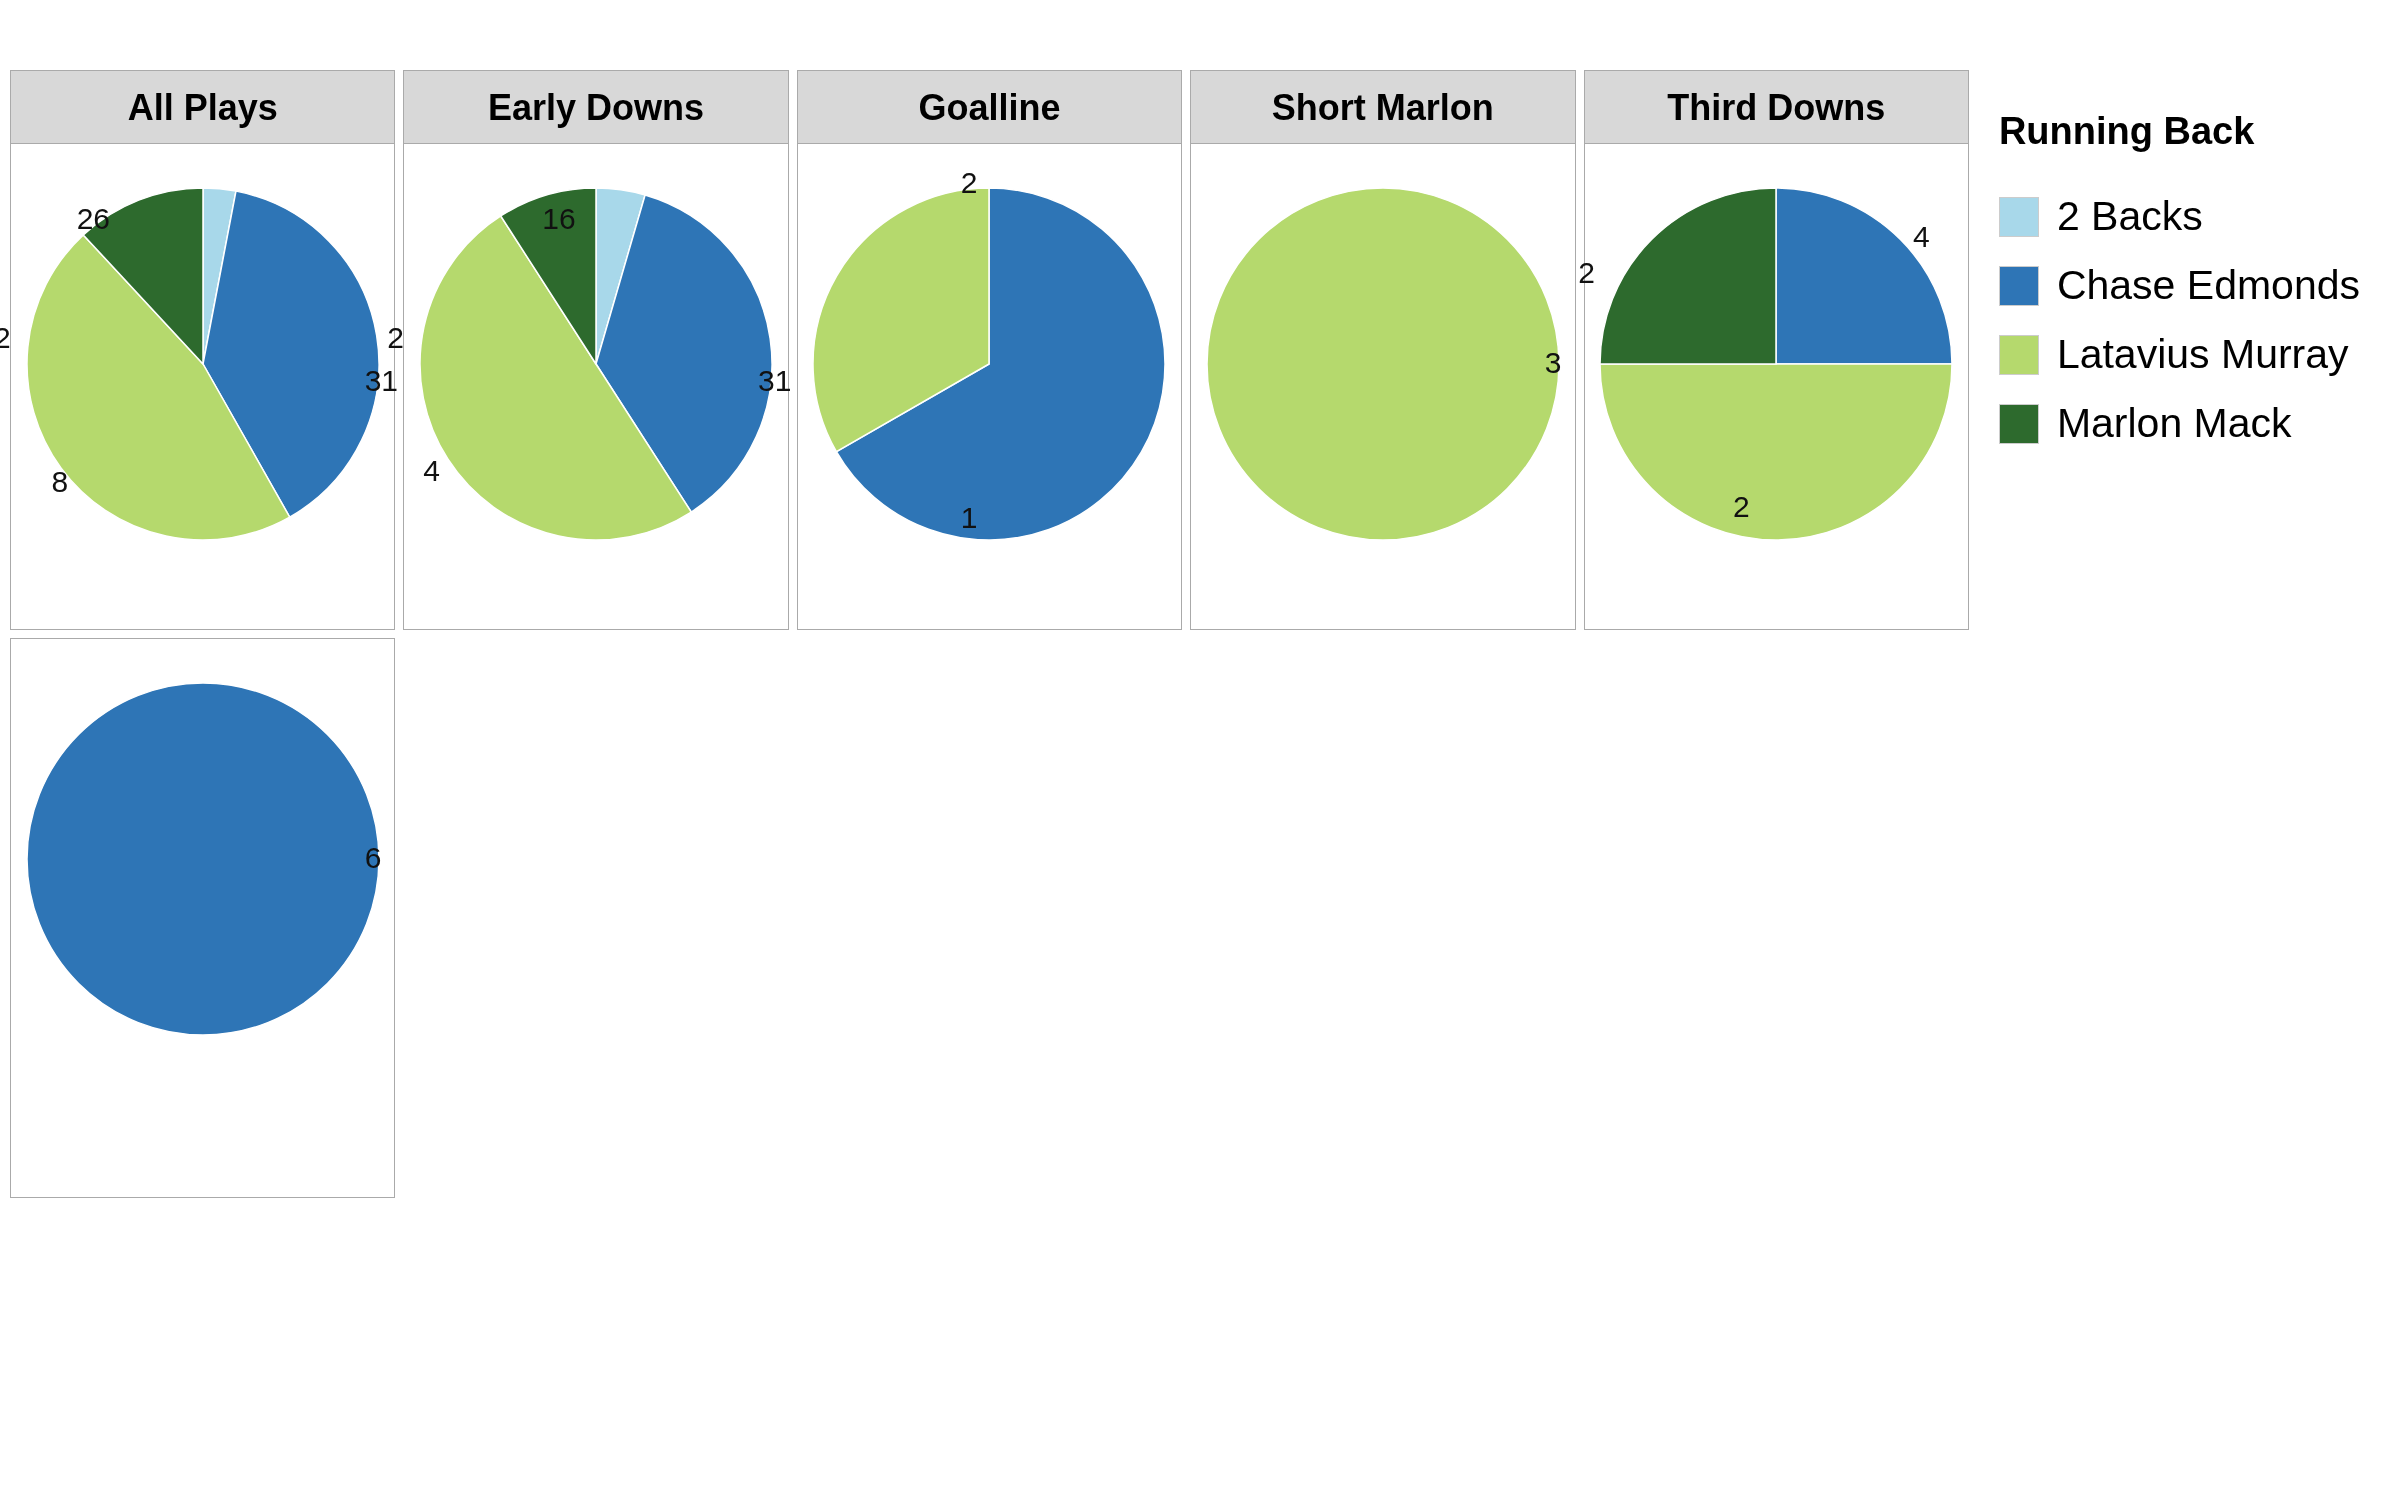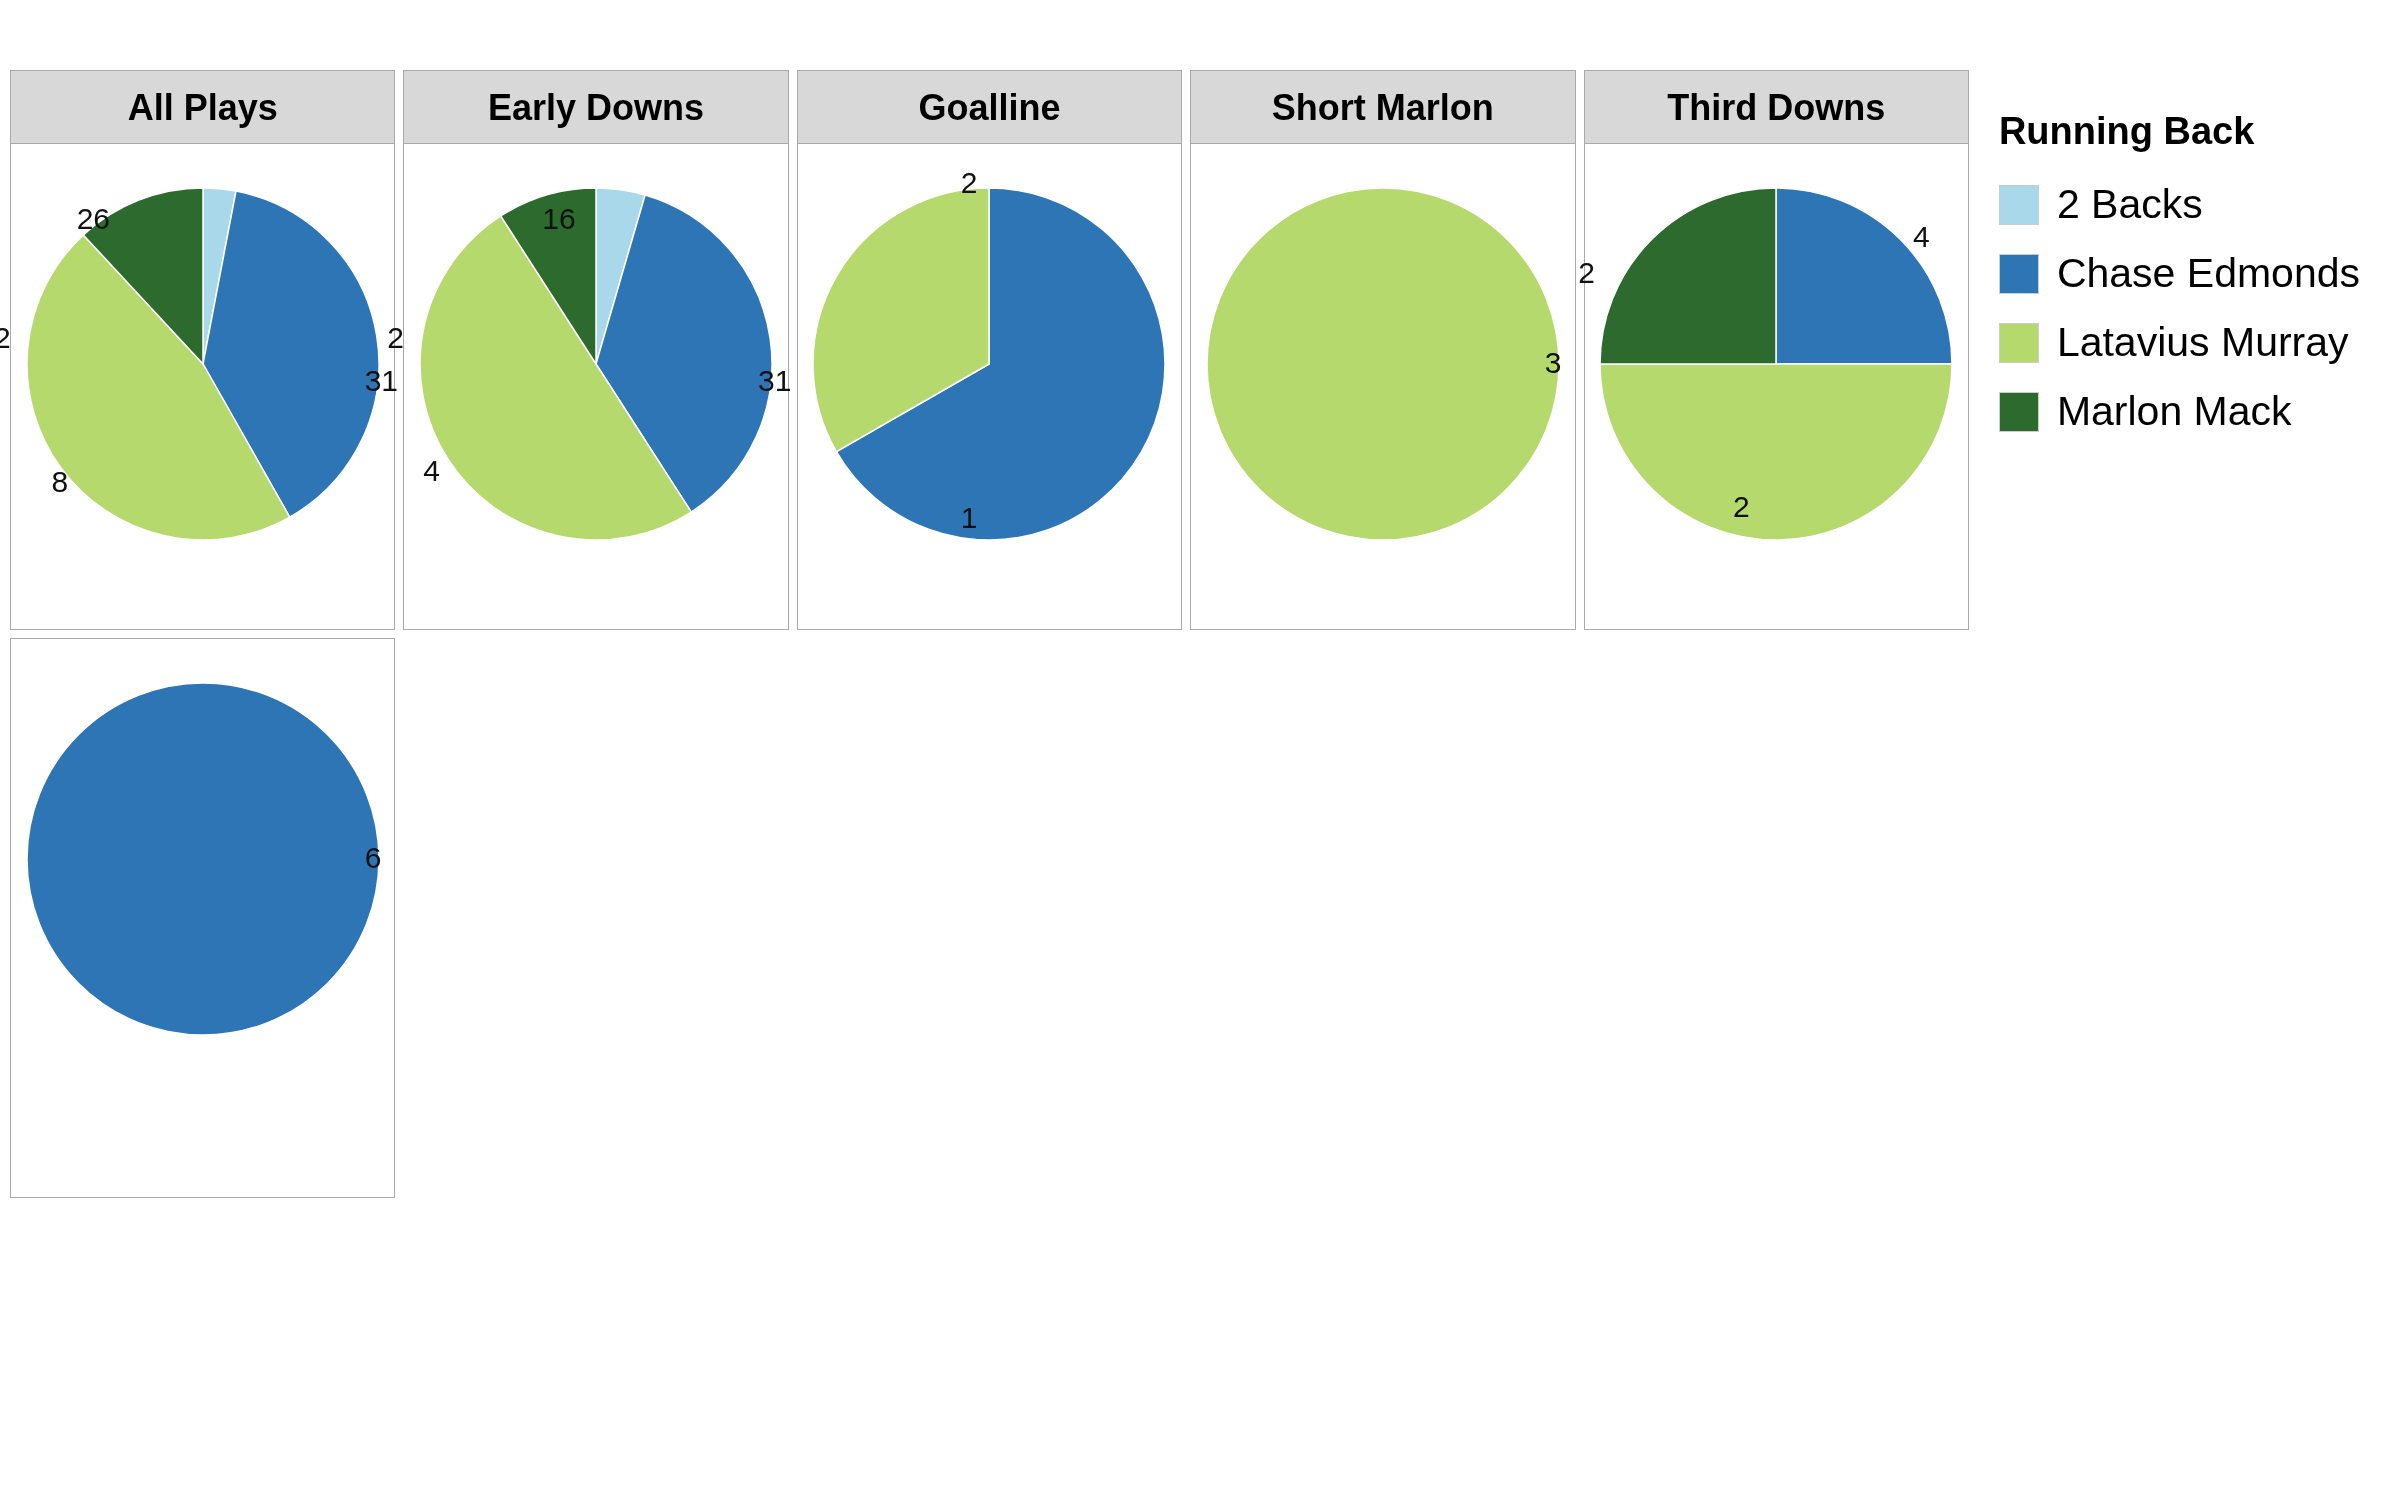--- a/index.html
+++ b/index.html
@@ -72,21 +72,21 @@
     .legend {
       display: flex;
       flex-direction: column;
       justify-content: flex-start;
       padding: 40px 30px;
       min-width: 340px;
     }
     .legend-title {
       font-size: 38px;
       font-weight: 700;
-      margin-bottom: 28px;
+      margin-bottom: 40px;
     }
     .legend-item {
       display: flex;
       align-items: center;
       margin-bottom: 22px;
     }
     .legend-swatch {
       width: 40px;
       height: 40px;
       border: 1px solid #ccc;

